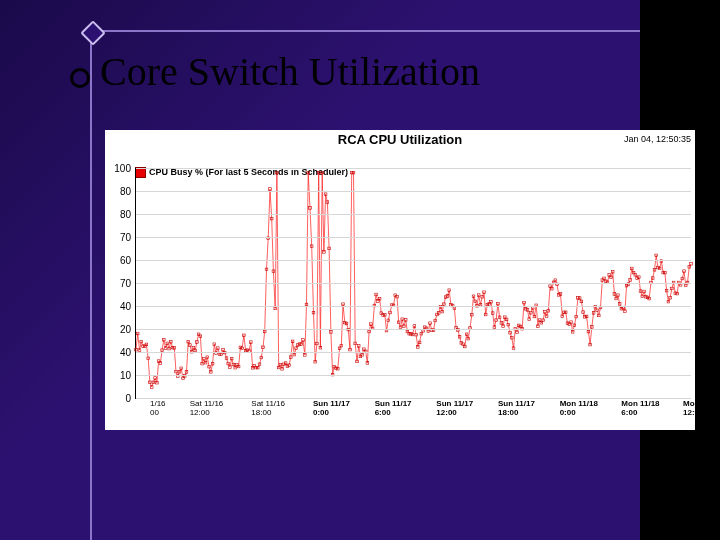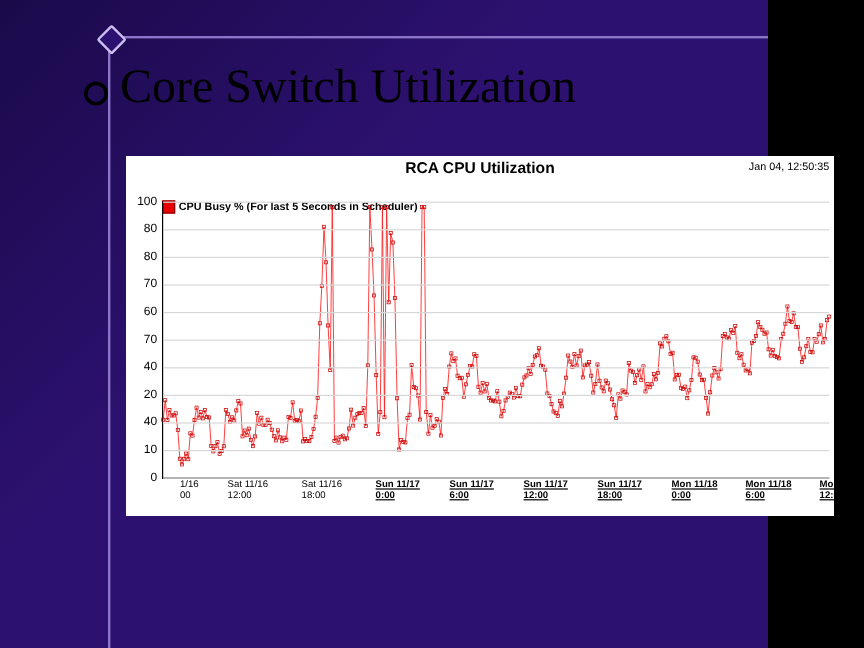--- a/index.html
+++ b/index.html
@@ -132,21 +132,21 @@
   }
   .xlabel {
     position: absolute;
     top: 232px;
     width: 60px;
     font-size: 8px;
     font-family: Verdana, sans-serif;
     white-space: pre-line;
     line-height: 1.1;
   }
-  .xtick-bold { font-weight: bold; text-decoration: underline; }
+  .xtick-bold { font-weight: bold; }
   svg.trace {
     position: absolute;
     left: 0;
     top: 0;
     width: 555px;
     height: 230px;
     overflow: visible;
   }
   .pt {
     stroke: #c80000;

